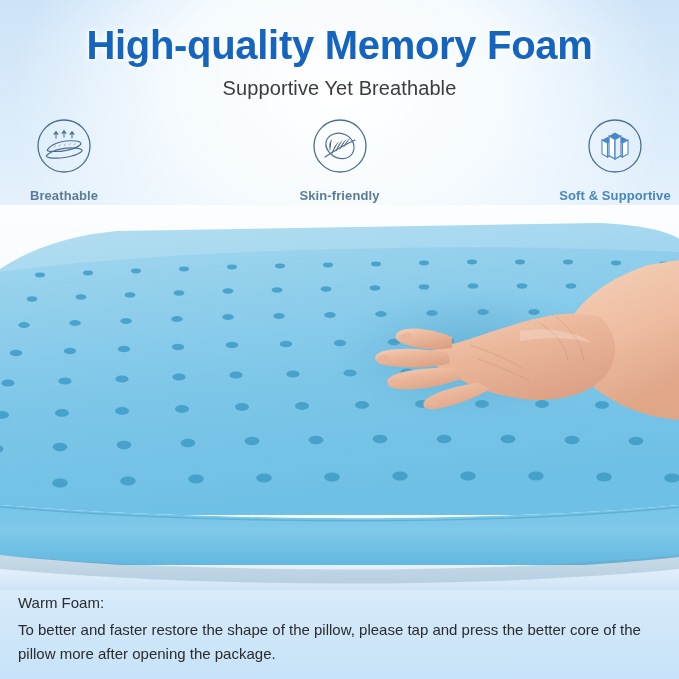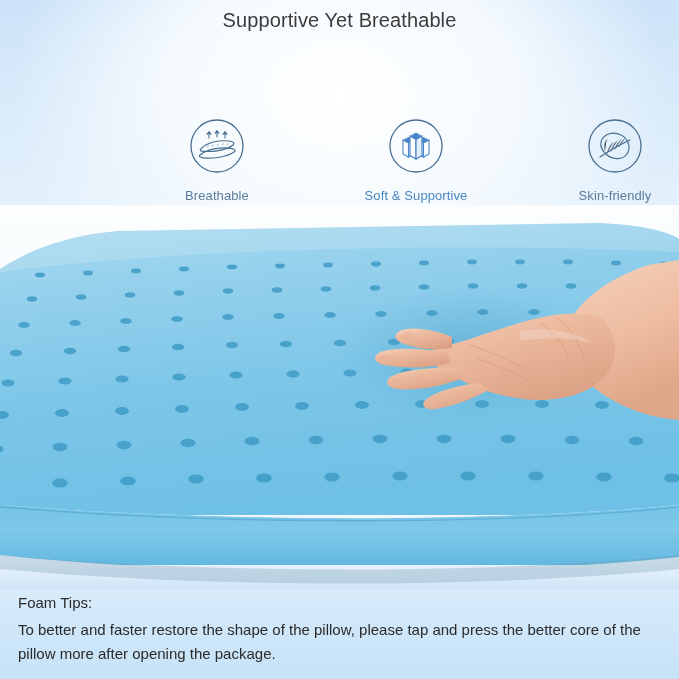--- a/index.html
+++ b/index.html
@@ -47,24 +47,25 @@
     color: #3c3c3c;
     letter-spacing: 0.1px;
   }
 
   
   .features {
     position: absolute;
     top: 118px;
     left: 0; right: 0;
     display: flex;
-    justify-content: flex-end;
+    justify-content: space-between;
     align-items: flex-start;
     gap: 71px;
     z-index: 7;
+    font-weight: bold;
   }
   .feature {
     width: 128px;
     display: flex;
     flex-direction: column;
     align-items: center;
   }
   .feature-icon {
     width: 56px;
     height: 56px;
@@ -346,20 +347,21 @@
           <ellipse cx="396" cy="177" rx="6" ry="3.2" transform="rotate(8 396 177)"></ellipse>
           <ellipse cx="432" cy="198" rx="5.5" ry="3" transform="rotate(22 432 198)"></ellipse>
         </g>
 
         <path d="M 520 126 C 548 122 576 126 592 138 C 572 132 544 132 520 136 Z" fill="#ffffff" opacity="0.22"></path>
       </g>
     </svg>
   </div>
 
   <div class="header-block">
+    <h1 class="main-title">High-quality Memory Foam</h1>
     <p class="sub-title">Supportive Yet Breathable</p>
   </div>
 
   <div class="features">
 
     <div class="feature">
       <svg class="feature-icon" viewBox="0 0 56 56">
         <circle cx="28" cy="28" r="26" fill="none" stroke="#4a6f91" stroke-width="1.3"></circle>
         <g stroke="#4a6f91" stroke-width="1.1" fill="none" stroke-linecap="round">
           <path d="M 20 20 L 20 14 M 18 16.4 L 20 13.6 L 22 16.4"></path>
@@ -372,64 +374,64 @@
           <path d="M 18 29.6 L 19.6 27.4"></path>
             <path d="M 23 28.6 L 24.6 26.4"></path>
           <path d="M 28 27.9 L 29.6 25.7"></path>
             <path d="M 33 27.4 L 34.6 25.2"></path>
           <path d="M 38 27.2 L 39.4 25.2"></path>
         </g>
         <path d="M 11 37 C 18 31 32 29 42 30.4 C 46 31 47 32.6 45 34
                  C 38 39 23 41 14 39.8 C 10.6 39.4 9.6 38.2 11 37 Z" fill="none" stroke="#4a6f91" stroke-width="1.2"></path>
       </svg>
       <div class="feature-label">Breathable</div>
-    </div>
-
-    <div class="feature">
-      <svg class="feature-icon" viewBox="0 0 56 56">
-        <circle cx="28" cy="28" r="26" fill="none" stroke="#4a6f91" stroke-width="1.3"></circle>
-
-        <g>
-          <path d="M 15 22 L 20.5 19 L 26 22 L 20.5 25 Z" fill="#4a86c8"></path>
-          <path d="M 15 22 L 20.5 25 L 20.5 39 L 15 36 Z" fill="#ffffff" stroke="#4a86c8" stroke-width="1.1"></path>
-          <path d="M 26 22 L 20.5 25 L 20.5 39 L 26 36 Z" fill="#ffffff" stroke="#4a86c8" stroke-width="1.1"></path>
-        </g>
-
-        <g>
-          <path d="M 30 22 L 35.5 19 L 41 22 L 35.5 25 Z" fill="#4a86c8"></path>
-          <path d="M 30 22 L 35.5 25 L 35.5 39 L 30 36 Z" fill="#ffffff" stroke="#4a86c8" stroke-width="1.1"></path>
-          <path d="M 41 22 L 35.5 25 L 35.5 39 L 41 36 Z" fill="#ffffff" stroke="#4a86c8" stroke-width="1.1"></path>
-        </g>
-
-        <g>
-          <path d="M 22 18 L 28 14.6 L 34 18 L 28 21.4 Z" fill="#4a86c8"></path>
-          <path d="M 22 18 L 28 21.4 L 28 41 L 22 37.6 Z" fill="#ffffff" stroke="#4a86c8" stroke-width="1.2"></path>
-          <path d="M 34 18 L 28 21.4 L 28 41 L 34 37.6 Z" fill="#e4eff9" stroke="#4a86c8" stroke-width="1.2"></path>
-        </g>
-      </svg>
-      <div class="feature-label accent">Soft &amp; Supportive</div>
     </div>
 
     <div class="feature">
       <svg class="feature-icon" viewBox="0 0 56 56">
         <circle cx="28" cy="28" r="26" fill="none" stroke="#4a6f91" stroke-width="1.3"></circle>
         <path d="M 14 24 C 16 16 26 13 34 17 C 42 21 44 30 40 36
                  C 36 42 26 42 20 37 C 15.6 33.4 13.2 28.6 14 24 Z" fill="none" stroke="#4a6f91" stroke-width="1.2"></path>
         <path d="M 13 39 C 22 33 32 27 43 22" fill="none" stroke="#4a6f91" stroke-width="1.3" stroke-linecap="round"></path>
         <g stroke="#4a6f91" stroke-width="0.75" opacity="0.85" stroke-linecap="round">
           <path d="M 20 35.4 C 21.4 31 23 27.6 26 24.6"></path>
           <path d="M 24 33.2 C 25.4 29 27 25.8 30 23"></path>
           <path d="M 28 31 C 29.4 27.2 31 24.4 34 21.8"></path>
           <path d="M 32 28.8 C 33.4 25.4 35 23 37.6 20.8"></path>
           <path d="M 18 32 C 17 28.4 17.6 24.6 19.6 21.6"></path>
         </g>
       </svg>
       <div class="feature-label">Skin-friendly</div>
     </div>
 
+    <div class="feature">
+      <svg class="feature-icon" viewBox="0 0 56 56">
+        <circle cx="28" cy="28" r="26" fill="none" stroke="#4a6f91" stroke-width="1.3"></circle>
+
+        <g>
+          <path d="M 15 22 L 20.5 19 L 26 22 L 20.5 25 Z" fill="#4a86c8"></path>
+          <path d="M 15 22 L 20.5 25 L 20.5 39 L 15 36 Z" fill="#ffffff" stroke="#4a86c8" stroke-width="1.1"></path>
+          <path d="M 26 22 L 20.5 25 L 20.5 39 L 26 36 Z" fill="#ffffff" stroke="#4a86c8" stroke-width="1.1"></path>
+        </g>
+
+        <g>
+          <path d="M 30 22 L 35.5 19 L 41 22 L 35.5 25 Z" fill="#4a86c8"></path>
+          <path d="M 30 22 L 35.5 25 L 35.5 39 L 30 36 Z" fill="#ffffff" stroke="#4a86c8" stroke-width="1.1"></path>
+          <path d="M 41 22 L 35.5 25 L 35.5 39 L 41 36 Z" fill="#ffffff" stroke="#4a86c8" stroke-width="1.1"></path>
+        </g>
+
+        <g>
+          <path d="M 22 18 L 28 14.6 L 34 18 L 28 21.4 Z" fill="#4a86c8"></path>
+          <path d="M 22 18 L 28 21.4 L 28 41 L 22 37.6 Z" fill="#ffffff" stroke="#4a86c8" stroke-width="1.2"></path>
+          <path d="M 34 18 L 28 21.4 L 28 41 L 34 37.6 Z" fill="#e4eff9" stroke="#4a86c8" stroke-width="1.2"></path>
+        </g>
+      </svg>
+      <div class="feature-label accent">Soft &amp; Supportive</div>
+    </div>
+
   </div>
 
   <div class="tips">
-    <p class="tips-heading">Foam Tips:</p>
+    <p class="tips-heading">Warm Foam:</p>
     <p class="tips-body">To better and faster restore the shape of the pillow, please tap and press the better core of the pillow more after opening the package.</p>
   </div>
 
 </div>
 
 </body></html>

